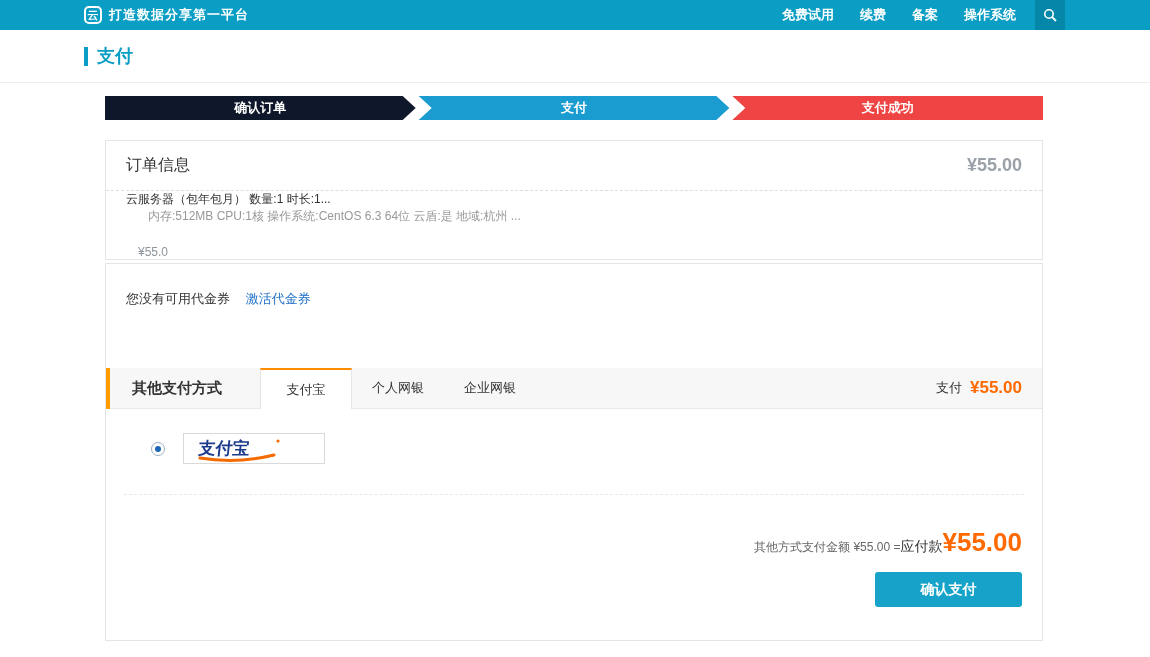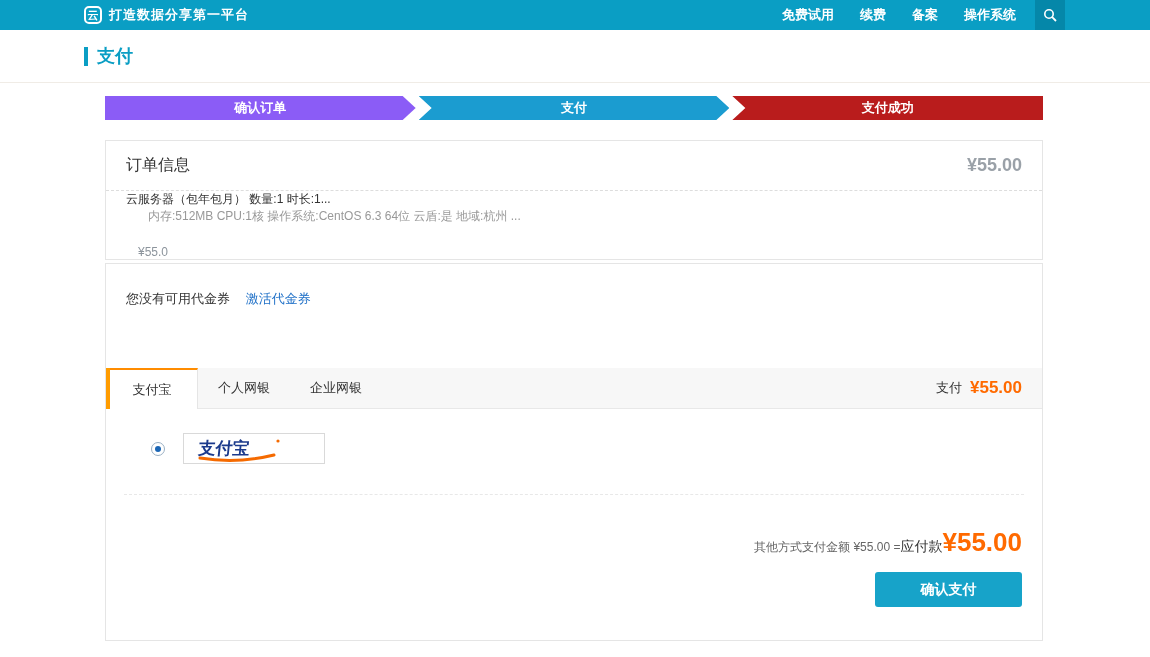--- a/index.html
+++ b/index.html
@@ -22,25 +22,25 @@
   .title-area { height: 53px; border-bottom: 1px solid #f0ece6; display: flex; align-items: center; }
   .page-title { margin-left: 84px; color: #0a9ec4; font-size: 18px; font-weight: bold;
     border-left: 4px solid #0a9ec4; padding-left: 9px; line-height: 19px; }
 
   .container { width: 938px; margin: 13px 0 0 105px; }
 
   
   .steps { display: flex; gap: 3px; height: 24px; }
   .step { flex: 1 1 0; color: #fff; font-size: 13px; font-weight: bold;
     display: flex; align-items: center; justify-content: center; }
-  .step-done { background: #8b5cf6;
+  .step-done { background: #0f172a;
     clip-path: polygon(0 0, calc(100% - 13px) 0, 100% 50%, calc(100% - 13px) 100%, 0 100%); }
   .step-active { background: #1b9cd0;
     clip-path: polygon(0 0, calc(100% - 13px) 0, 100% 50%, calc(100% - 13px) 100%, 0 100%, 13px 50%); }
-  .step-pending { background: #b91c1c;
+  .step-pending { background: #ef4444;
     clip-path: polygon(0 0, 100% 0, 100% 100%, 0 100%, 13px 50%); }
 
   
   .card { border: 1px solid #e5e5e5; background: #fff; }
   .order-card { margin-top: 20px; }
   .order-head { display: flex; align-items: center; justify-content: space-between;
     height: 50px; padding: 0 20px; border-bottom: 1px dashed #ddd; }
   .order-title { font-size: 16px; color: #333; }
   .order-total { font-size: 18px; font-weight: bold; color: #9aa1a8; }
   .order-row { display: flex; height: 68px; padding: 0 20px; font-size: 12px; flex-direction: column; }
@@ -136,20 +136,21 @@
 
   <div class="card pay-card">
 
     <div class="voucher-row">
       <span>您没有可用代金券</span>
       <a href="#" class="voucher-link">激活代金券</a>
     </div>
 
     <div class="tabstrip">
       <span class="strip-accent"></span>
+      <span class="method-label">其他支付方式</span>
       <div class="tab active">支付宝</div>
       <div class="tab">个人网银</div>
       <div class="tab">企业网银</div>
       <div class="strip-right">
         <span class="strip-pay-label">支付</span>
         <span class="strip-pay-amount">¥55.00</span>
       </div>
     </div>
 
     <div class="alipay-row">

